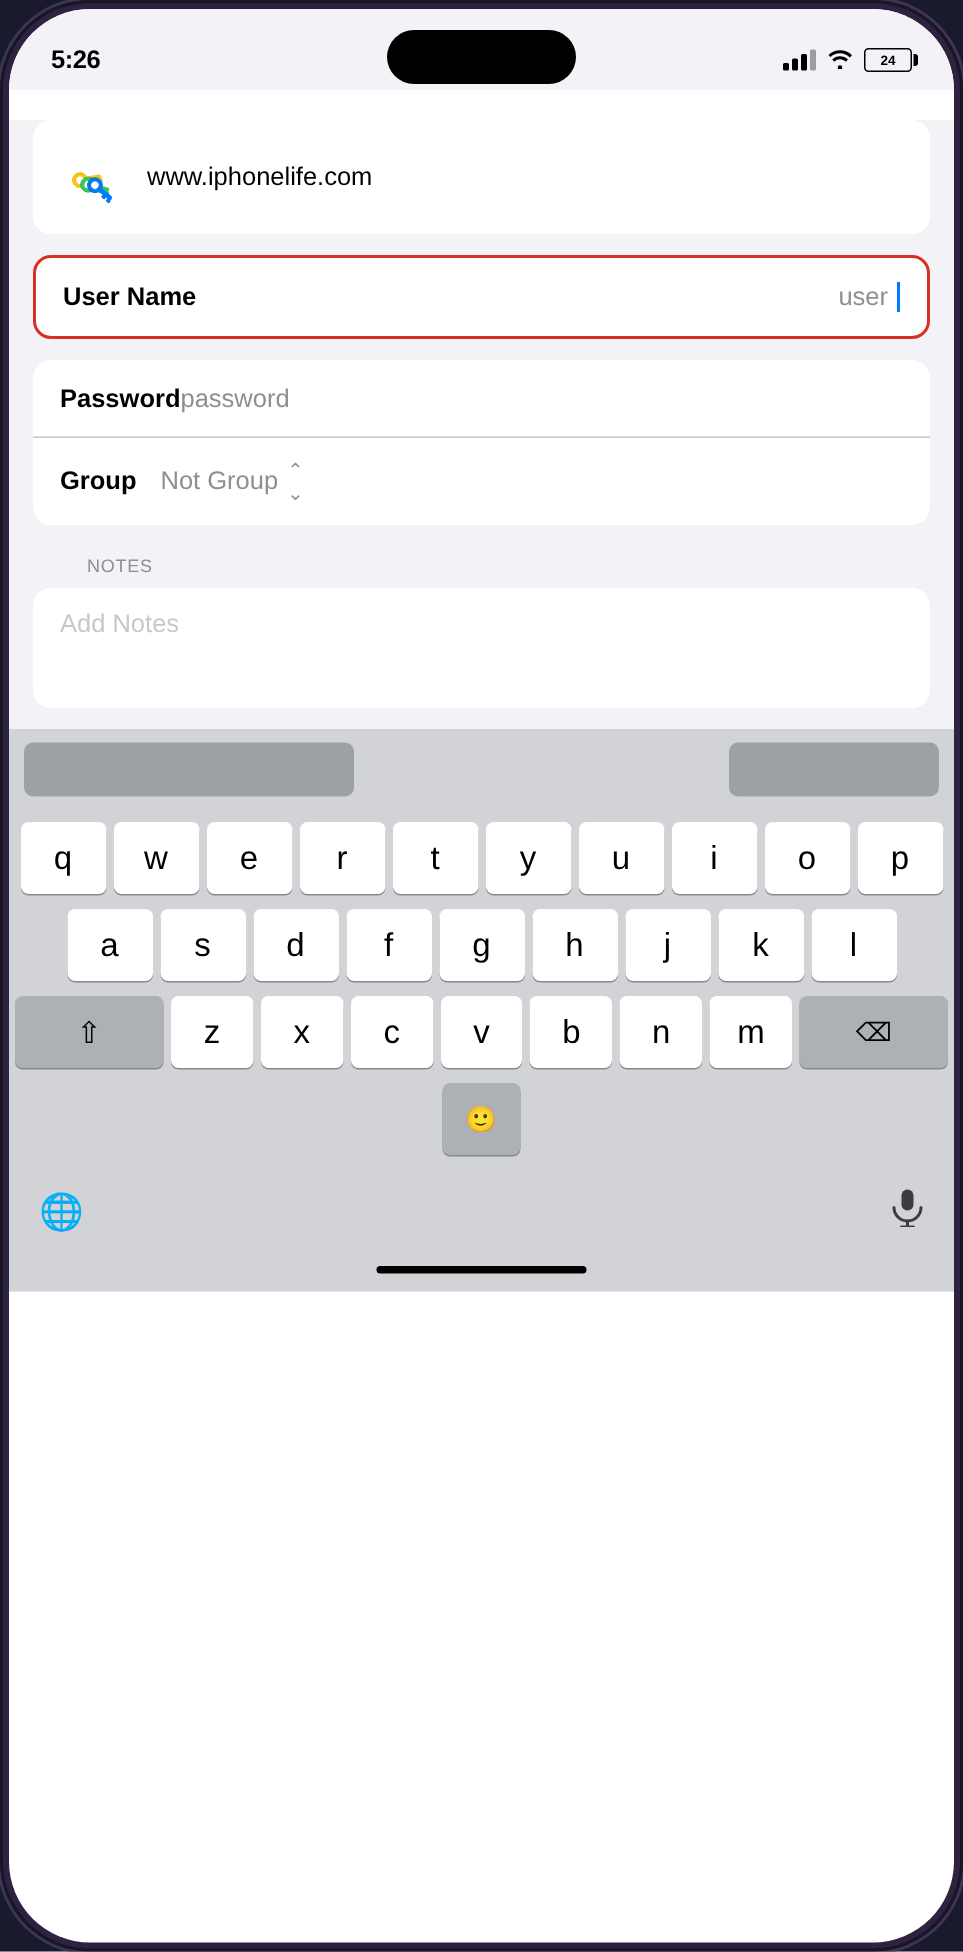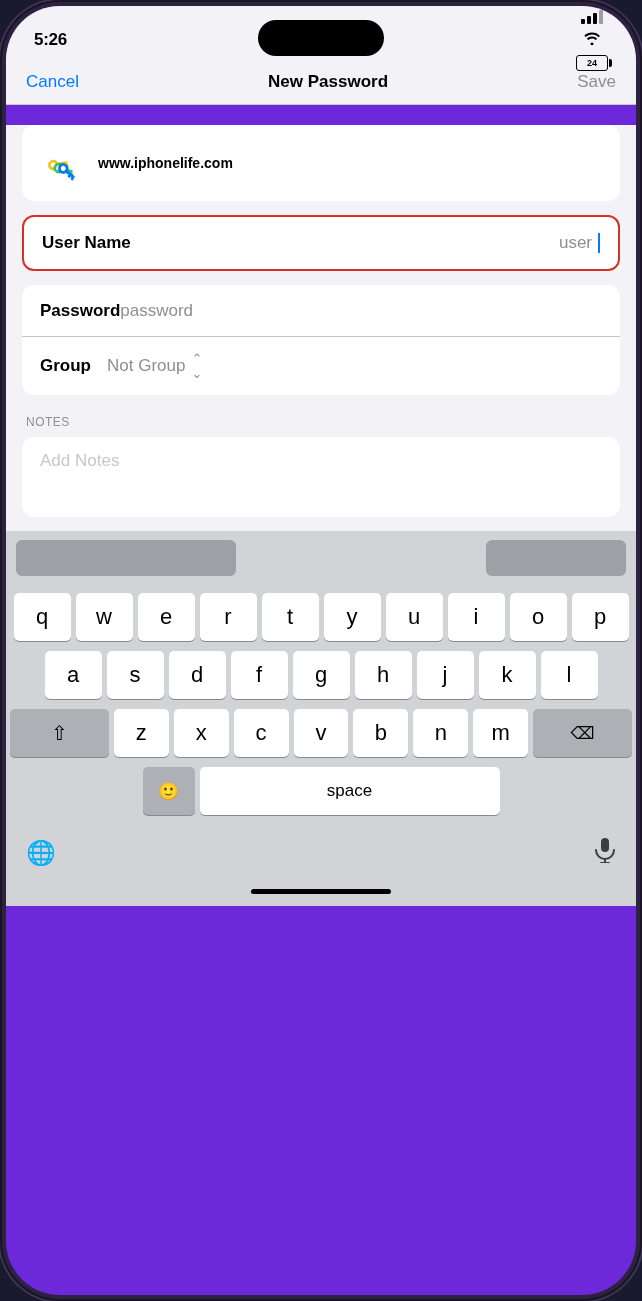--- a/index.html
+++ b/index.html
@@ -34,21 +34,21 @@
       background: #3d3555;
       border-radius: 3px 0 0 3px;
     }
 
     .screen {
       position: absolute;
       top: 6px;
       left: 6px;
       right: 6px;
       bottom: 6px;
-      background: #6d28d9;
+      background: #ffffff;
       border-radius: 54px;
       overflow: hidden;
     }
 
     
     .status-bar {
       height: 54px;
       background: #f2f2f7;
       display: flex;
       align-items: center;
@@ -61,21 +61,20 @@
       font-size: 17px;
       font-weight: 600;
       color: #000;
       letter-spacing: -0.3px;
     }
 
     .status-icons {
       display: flex;
       align-items: center;
       gap: 7px;
-      flex-direction: column;
     }
 
     .signal-bars {
       display: flex;
       align-items: flex-end;
       gap: 2px;
     }
 
     .signal-bar {
       background: #000;
@@ -167,22 +166,22 @@
       background: #fff;
       margin: 20px 16px 0;
       border-radius: 12px;
       padding: 16px 18px;
       display: flex;
       align-items: center;
       gap: 14px;
     }
 
     .site-url {
-      font-size: 14px;
-      font-weight: 700;
+      font-size: 17px;
+      font-weight: 400;
       color: #000;
     }
 
     
     .form-section {
       background: #fff;
       margin: 14px 16px 0;
       border-radius: 12px;
       overflow: hidden;
     }
@@ -249,20 +248,21 @@
       margin: 20px 16px 0;
     }
 
     .notes-label {
       font-size: 12px;
       font-weight: 500;
       color: #8e8e93;
       letter-spacing: 0.5px;
       margin-bottom: 8px;
       padding-left: 4px;
+      margin-left: 32px;
     }
 
     .notes-box {
       background: #fff;
       border-radius: 12px;
       padding: 14px 18px;
       min-height: 80px;
     }
 
     .notes-placeholder {
@@ -409,25 +409,20 @@
             <path d="M9 7.5c1.5 0 2.9.6 3.9 1.6l1.4-1.4A7.5 7.5 0 0 0 9 5.5c-2 0-3.8.8-5.2 2.2L5.2 9.1A5.5 5.5 0 0 1 9 7.5z" fill="#000"></path>
             <path d="M9 3.5c2.6 0 4.9 1.1 6.6 2.8l1.4-1.4A11 11 0 0 0 9 1.5C6 1.5 3.3 2.7 1.3 4.6l1.4 1.4A9 9 0 0 1 9 3.5z" fill="#000"></path>
           </svg>
         </span>
         <div class="battery-icon">
           <span>24</span>
         </div>
       </div>
     </div>
 
-    <div class="nav-bar">
-      <span class="nav-cancel">Cancel</span>
-      <span class="nav-title">New Password</span>
-      <span class="nav-save">Save</span>
-    </div>
 
     <div class="content">
 
       <div class="site-card">
 
         <svg class="keys-svg" viewBox="0 0 44 44" fill="none">
           <rect width="44" height="44" rx="10" fill="white"></rect>
 
           <g transform="translate(6,8) rotate(-10,8,20)">
             <ellipse cx="8" cy="16" rx="5" ry="5" fill="#f5c518" stroke="#e6b800" stroke-width="0.5"></ellipse>
@@ -535,21 +530,20 @@
           <div class="key">m</div>
           <div class="key dark wide">
             <span>⌫</span>
           </div>
         </div>
 
         <div class="keyboard-row">
           <div class="key dark" style="max-width:52px;">
             <span>🙂</span>
           </div>
-          <div class="key space">space</div>
         </div>
       </div>
 
       <div class="bottom-bar">
         <span class="globe-icon-btn">🌐</span>
         <span class="mic-icon-btn">
           <svg width="22" height="26" viewBox="0 0 22 26" fill="none">
             <rect x="7" y="1" width="8" height="14" rx="4" fill="#3c3c43"></rect>
             <path d="M2 13a9 9 0 0 0 18 0" stroke="#3c3c43" stroke-width="2" fill="none" stroke-linecap="round"></path>
             <line x1="11" y1="22" x2="11" y2="26" stroke="#3c3c43" stroke-width="2" stroke-linecap="round"></line>

